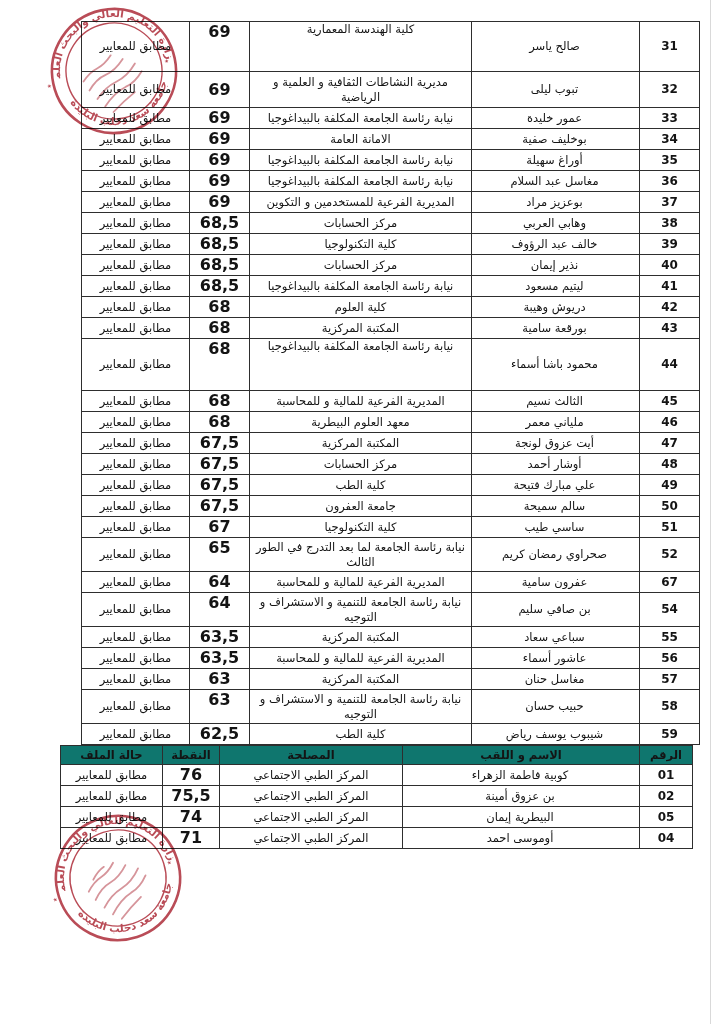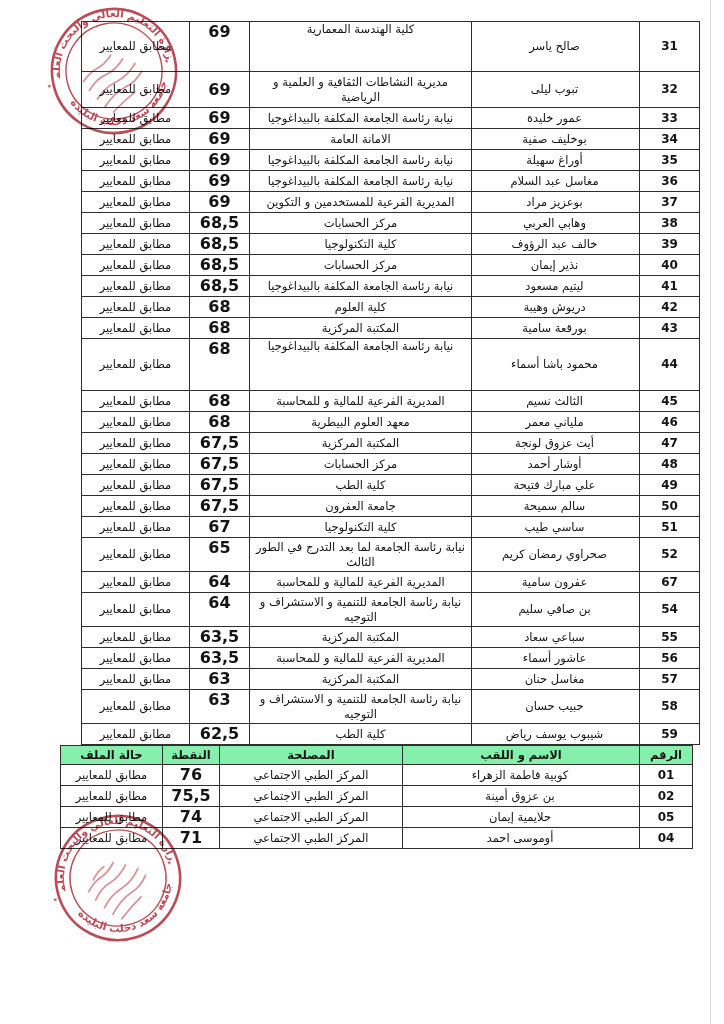--- a/index.html
+++ b/index.html
@@ -32,21 +32,21 @@
   .t1 tbody tr:nth-child(1) .c-score { vertical-align:top; }
   .t1 tbody tr:nth-child(2) td  { height:36px; }
   .t1 tbody tr:nth-child(14) td { height:52px; }
   .t1 tbody tr:nth-child(14) .c-dept,
   .t1 tbody tr:nth-child(14) .c-score { vertical-align:top; }
   .t1 tbody tr:nth-child(22) td, .t1 tbody tr:nth-child(24) td,
   .t1 tbody tr:nth-child(28) td { height:34px; }
   .t1 tbody tr:nth-child(22) .c-score, .t1 tbody tr:nth-child(24) .c-score,
   .t1 tbody tr:nth-child(28) .c-score { vertical-align:top; }
 
-  .t2 thead th { font-weight:bold; height:19px; background:#86efac; }
+  .t2 thead th { font-weight:bold; height:19px; background:#0f766e; }
   .t2 td { height:17px; }
 
   .section2-title {
     position:absolute; top:708px; right:26px;
     font-size:13px; font-weight:bold; text-decoration:underline;
     white-space:nowrap; letter-spacing:0;
   }
 
   .stamp {
     position:absolute; width:160px; height:160px; pointer-events:none;
@@ -308,21 +308,21 @@
         </tr>
         <tr>
           <td class="c-num">02</td>
           <td class="c-name">بن عزوق أمينة</td>
           <td class="c-dept">المركز الطبي الاجتماعي</td>
           <td class="c-score">75,5</td>
           <td class="c-status">مطابق للمعايير</td>
         </tr>
         <tr>
           <td class="c-num">05</td>
-          <td class="c-name">حلايمية إيمان</td>
+          <td class="c-name">البيطرية إيمان</td>
           <td class="c-dept">المركز الطبي الاجتماعي</td>
           <td class="c-score">74</td>
           <td class="c-status">مطابق للمعايير</td>
         </tr>
         <tr>
           <td class="c-num">04</td>
           <td class="c-name">أوموسى احمد</td>
           <td class="c-dept">المركز الطبي الاجتماعي</td>
           <td class="c-score">71</td>
           <td class="c-status">مطابق للمعايير</td>

